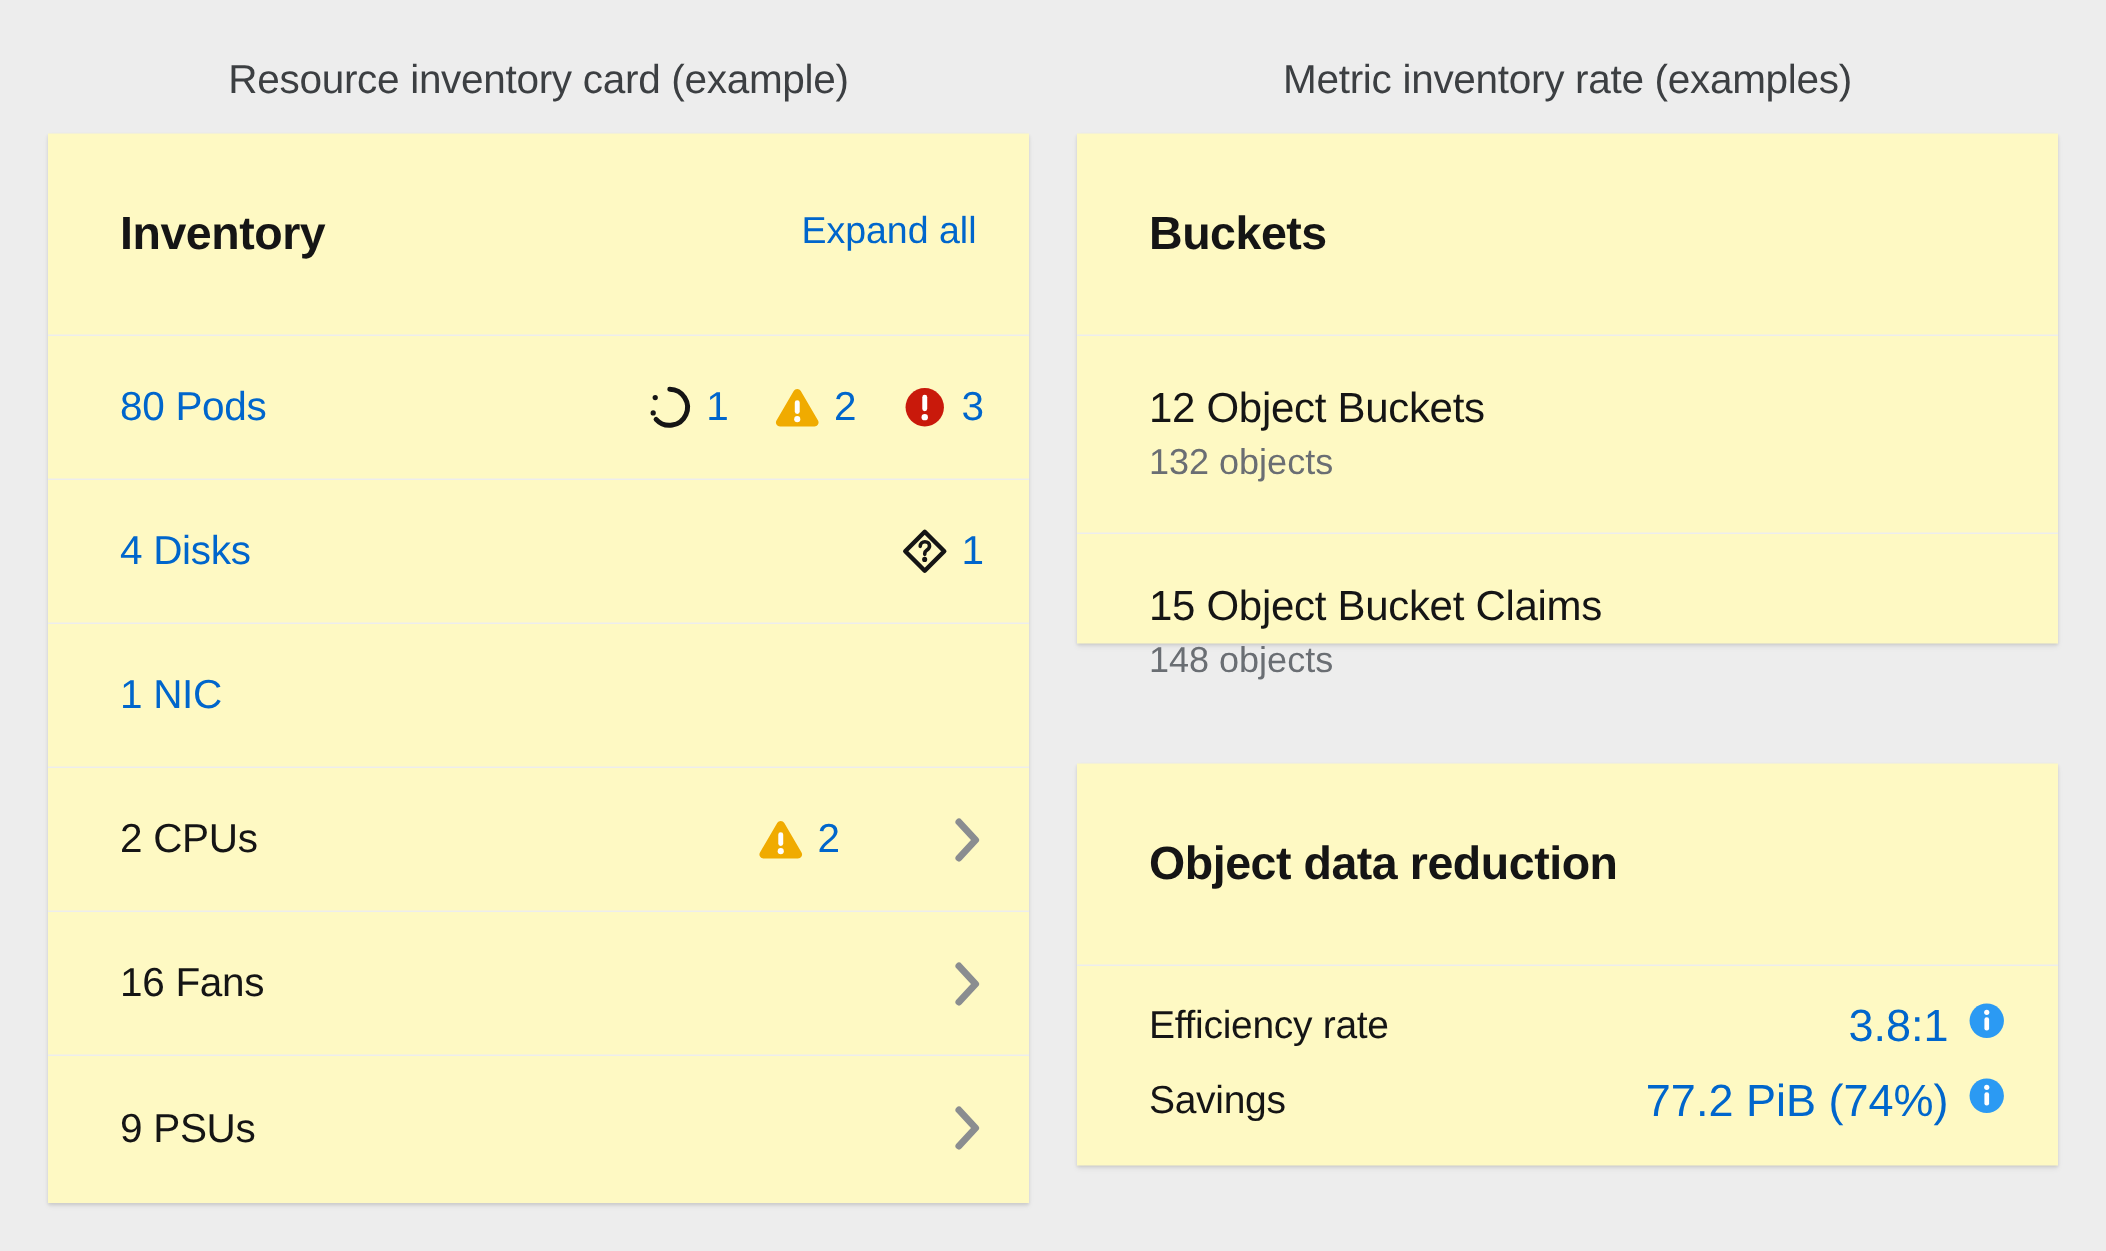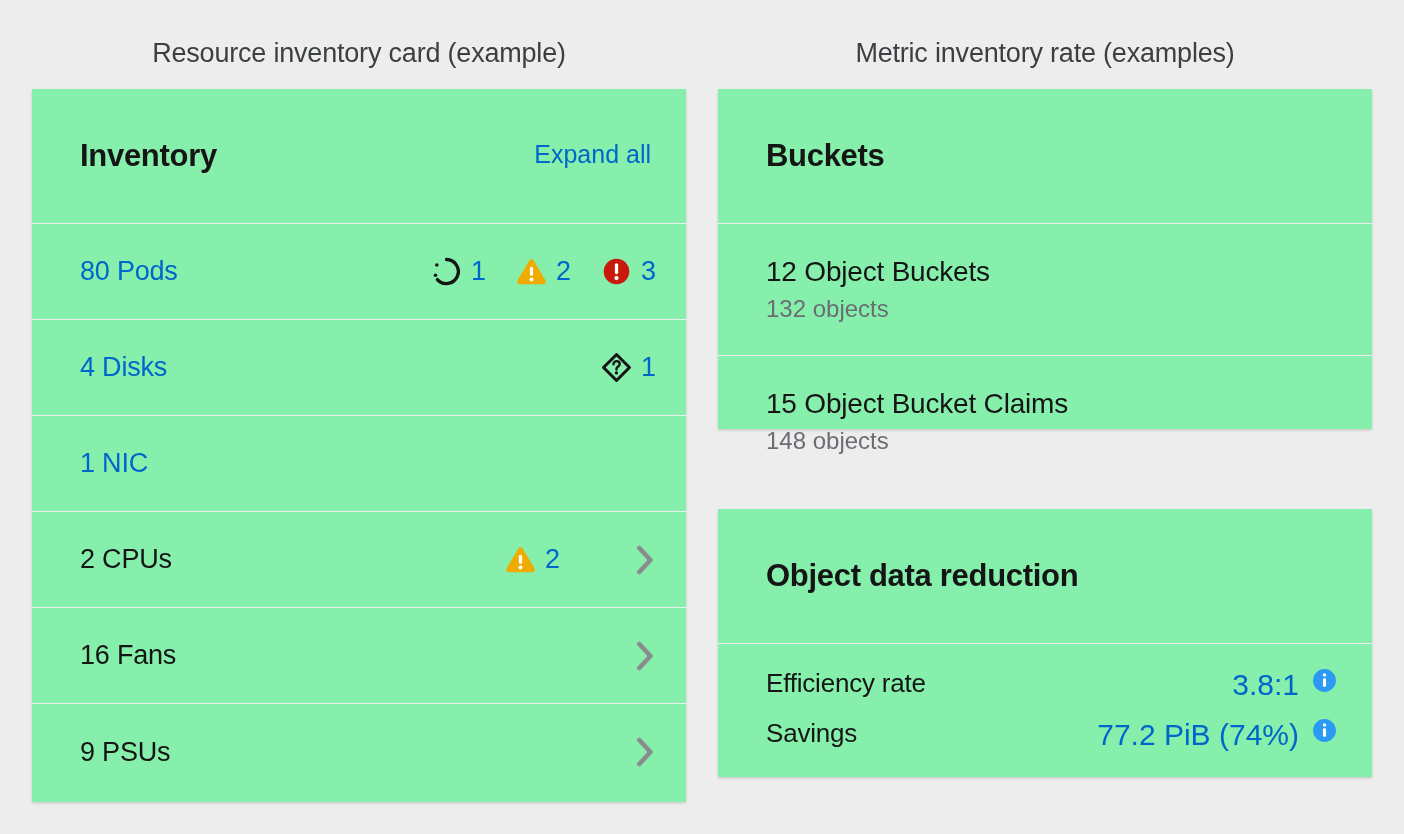--- a/index.html
+++ b/index.html
@@ -31,21 +31,21 @@
     color: #3c3f42;
     letter-spacing: -0.2px;
     white-space: nowrap;
   }
   #caption-left  { left: 32px;  top: 38px; width: 654px; text-align: center; }
   #caption-right { left: 718px; top: 38px; width: 654px; text-align: center; }
 
   
   .card {
     position: absolute;
-    background: #86efac;
+    background: #fef9c3;
     box-shadow: 0 1px 2px rgba(3,3,3,0.10), 0 2px 4px rgba(3,3,3,0.06);
   }
 
   #card-inventory   { left: 32px;  top: 89px;  width: 654px; height: 713px; }
   #card-buckets     { left: 718px; top: 89px;  width: 654px; height: 340px; }
   #card-reduction   { left: 718px; top: 509px; width: 654px; height: 268px; }
 
   
   .card-header {
     position: relative;

